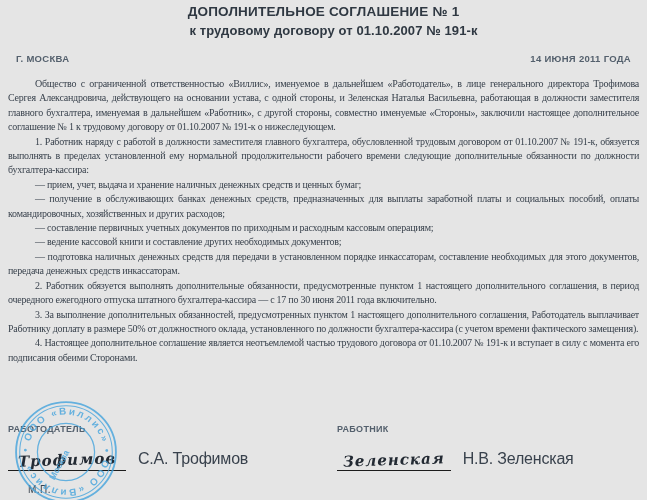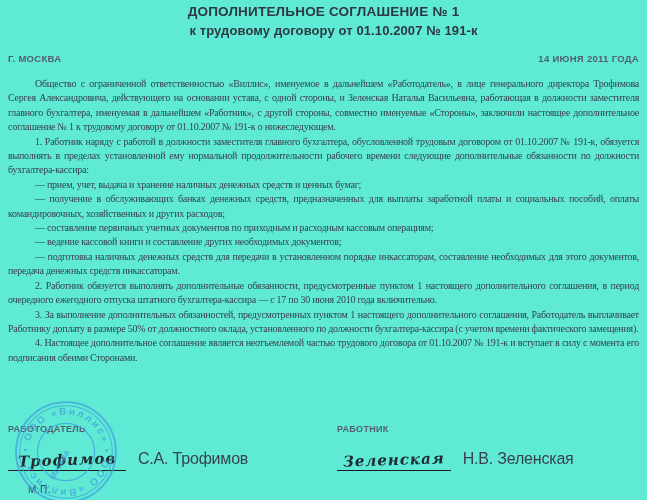--- a/index.html
+++ b/index.html
@@ -3,35 +3,35 @@
 <meta charset="utf-8">
 <style>
   * { margin:0; padding:0; box-sizing:border-box; }
   html,body { width:647px; height:500px; }
   body {
     background:#ffffff;
     font-family:"Liberation Sans", sans-serif;
     position:relative;
     overflow:hidden;
   }
-  .page { position:relative; width:647px; height:500px; background:#5eead4; }
+  .page { position:relative; width:647px; height:500px; background:#e5e5e5; }
 
   
   .title-block { text-align:center; padding-top:4px; }
   .title-line1 {
     font-size:13.5px; font-weight:bold; color:#2f3842; letter-spacing:.2px;
   }
   .title-line2 {
     font-size:13px; font-weight:bold; color:#2f3842; letter-spacing:.1px; margin-top:4px;padding-left:20px;
   }
 
   
   .meta-row {
     display:flex; justify-content:space-between;
-    padding:0 8px; margin-top:15px;
+    padding:0 16px; margin-top:15px;
     font-size:9.5px; font-weight:bold; color:#54606d; letter-spacing:.3px;
   }
 
   
   .doc-body {
     padding:0 8px; margin-top:13px;
     font-size:10px; letter-spacing:-0.25px;
     line-height:14.4px; color:#39424d;
     text-align:justify;
     max-height:350px; overflow:hidden;font-family:Liberation Serif, serif;
@@ -94,21 +94,21 @@
   </div>
 
   <div class="doc-body">
     <p>Общество с ограниченной ответственностью «Виллис», именуемое в дальнейшем «Работодатель», в лице генерального директора Трофимова Сергея Александровича, действующего на основании устава, с одной стороны, и Зеленская Наталья Васильевна, работающая в должности заместителя главного бухгалтера, именуемая в дальнейшем «Работник», с другой стороны, совместно именуемые «Стороны», заключили настоящее дополнительное соглашение № 1 к трудовому договору от 01.10.2007 № 191-к о нижеследующем.</p>
     <p>1. Работник наряду с работой в должности заместителя главного бухгалтера, обусловленной трудовым договором от 01.10.2007 № 191-к, обязуется выполнять в пределах установленной ему нормальной продолжительности рабочего времени следующие дополнительные обязанности по должности бухгалтера-кассира:</p>
     <p>— прием, учет, выдача и хранение наличных денежных средств и ценных бумаг;</p>
     <p>— получение в обслуживающих банках денежных средств, предназначенных для выплаты заработной платы и социальных пособий, оплаты командировочных, хозяйственных и других расходов;</p>
     <p>— составление первичных учетных документов по приходным и расходным кассовым операциям;</p>
     <p>— ведение кассовой книги и составление других необходимых документов;</p>
     <p>— подготовка наличных денежных средств для передачи в установленном порядке инкассаторам, составление необходимых для этого документов, передача денежных средств инкассаторам.</p>
-    <p>2. Работник обязуется выполнять дополнительные обязанности, предусмотренные пунктом 1 настоящего дополнительного соглашения, в период очередного ежегодного отпуска штатного бухгалтера-кассира — с 17 по 30 июня 2010 года включительно.</p>
+    <p>2. Работник обязуется выполнять дополнительные обязанности, предусмотренные пунктом 1 настоящего дополнительного соглашения, в период очередного ежегодного отпуска штатного бухгалтера-кассира — с 17 по 30 июня 2011 года включительно.</p>
     <p>3. За выполнение дополнительных обязанностей, предусмотренных пунктом 1 настоящего дополнительного соглашения, Работодатель выплачивает Работнику доплату в размере 50% от должностного оклада, установленного по должности бухгалтера-кассира (с учетом времени фактического замещения).</p>
     <p>4. Настоящее дополнительное соглашение является неотъемлемой частью трудового договора от 01.10.2007 № 191-к и вступает в силу с момента его подписания обеими Сторонами.</p>
   </div>
 
   <div class="signatures">
 
     <div class="sig-col employer">
       <div class="sig-label">РАБОТОДАТЕЛЬ</div>
       <div class="sig-row">
         <span class="sig-line wide"><span class="cursive">Трофимов</span></span>

